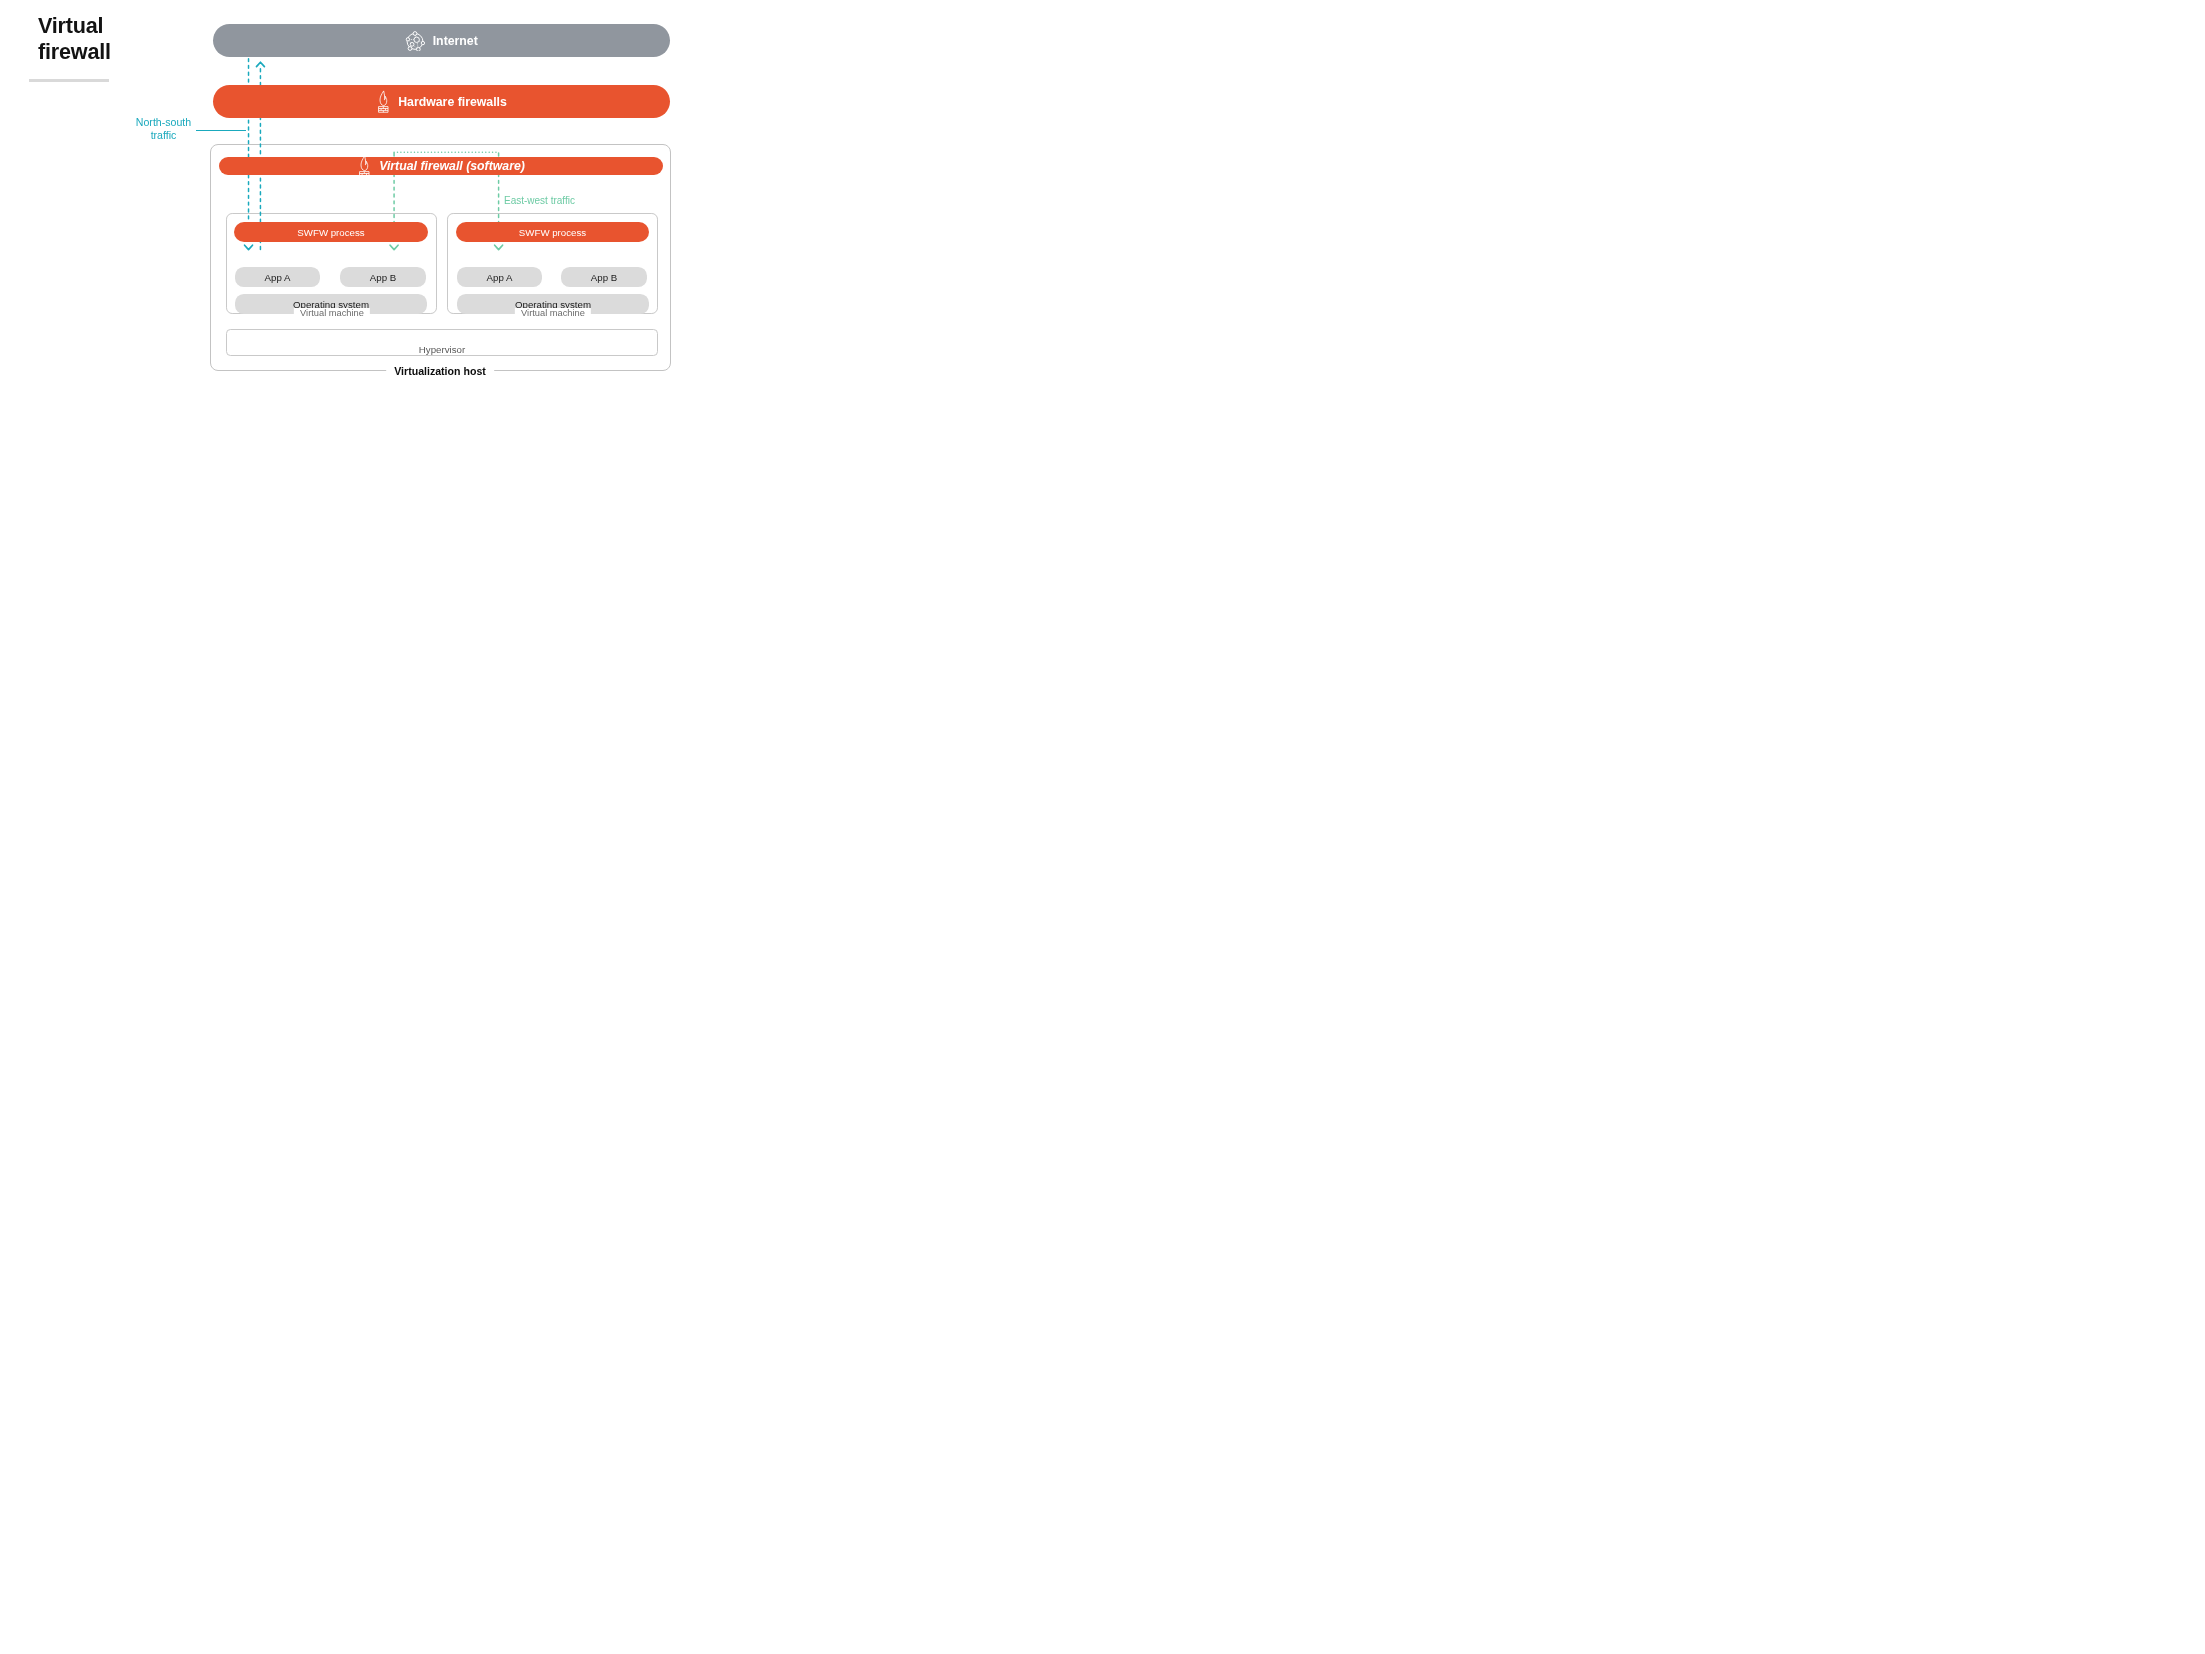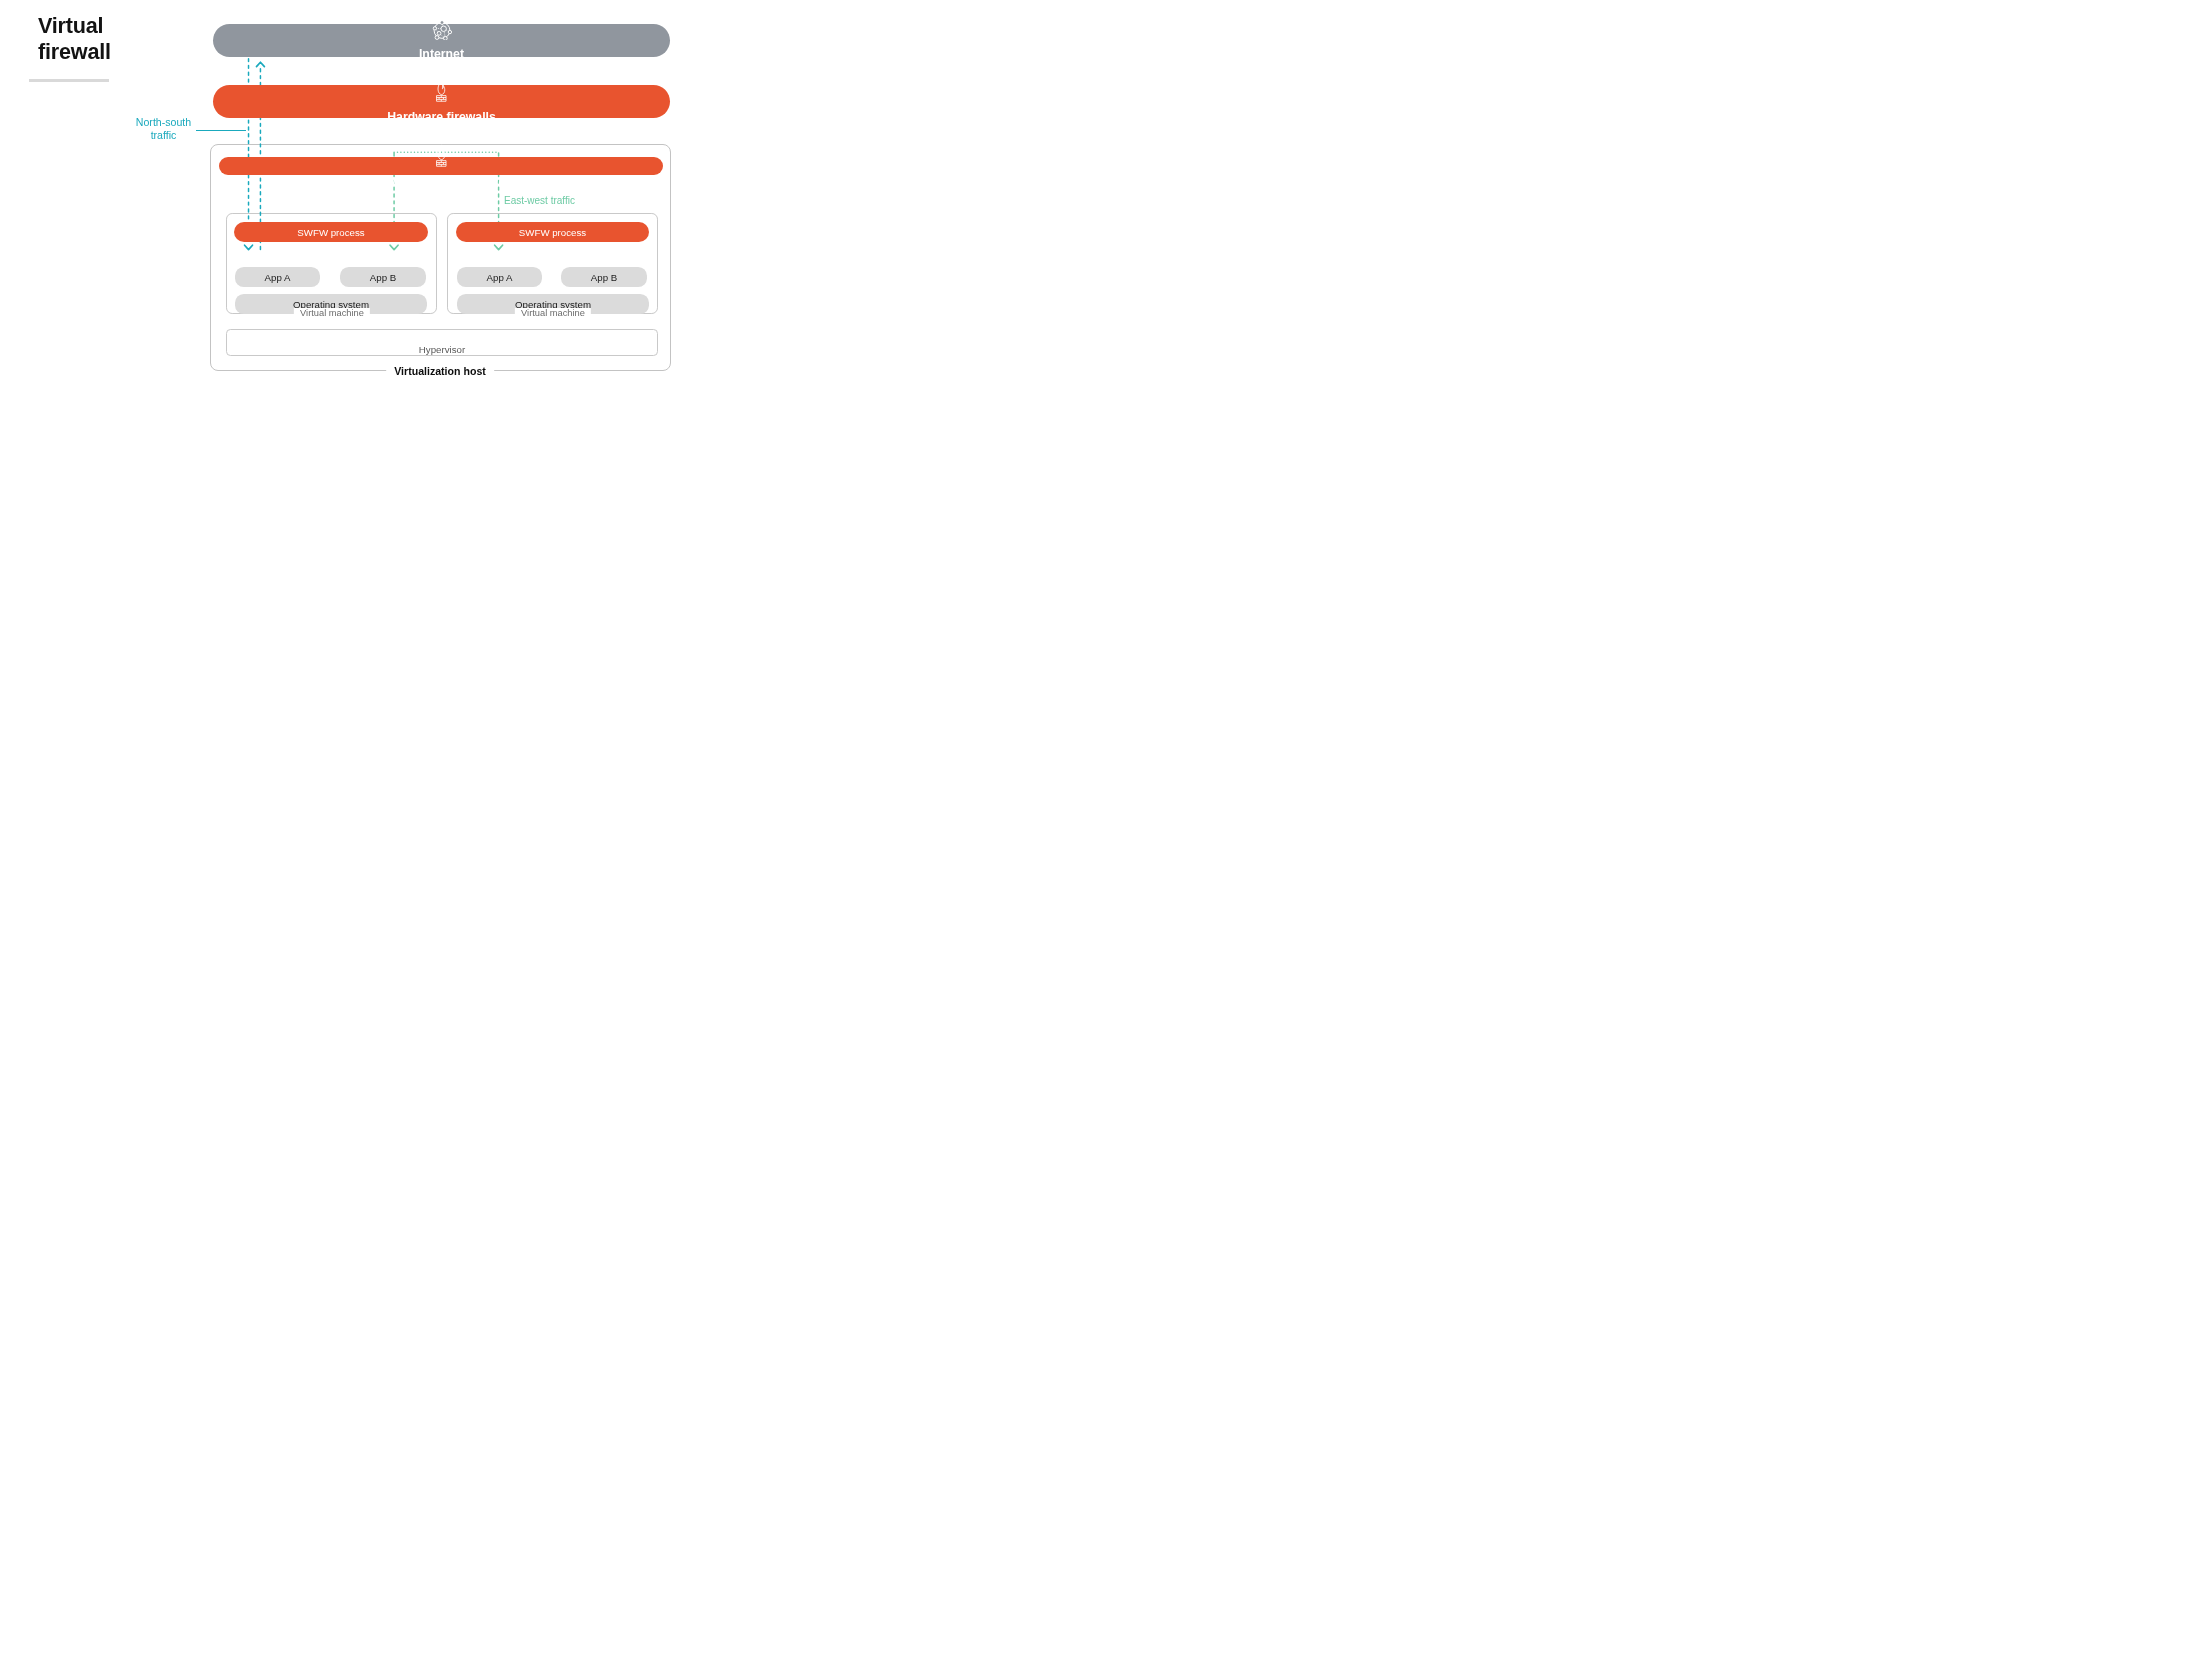--- a/index.html
+++ b/index.html
@@ -16,21 +16,21 @@
   body{font-family:"Liberation Sans", sans-serif;}
   .stage{position:relative;width:692px;height:389px;background:#ffffff;overflow:hidden;}
 
   
   .title{position:absolute;left:38px;top:13.2px;font-size:21.6px;font-weight:bold;
          color:var(--ink);line-height:1.2;letter-spacing:-0.2px;}
   .title-rule{position:absolute;left:29px;top:79px;width:80px;height:2.6px;background:#D9D9D9;}
 
   
   .bar{position:absolute;display:flex;align-items:center;justify-content:center;gap:7.5px;
-       color:#fff;font-weight:bold;font-size:12.3px;z-index:3;flex-direction:column;}
+       color:#fff;font-weight:bold;font-size:12.3px;z-index:3;}
   .bar-internet{left:213px;top:24px;width:457px;height:33px;border-radius:17px;background:var(--graybar);}
   .bar-hw{left:213px;top:85px;width:457px;height:33px;border-radius:17px;background:var(--orange);}
   .bar-vfw{left:219px;top:157px;width:444px;height:18px;border-radius:17.6px;background:var(--orange);font-style:italic;}
   .bar .icon{display:flex;align-items:center;justify-content:center;}
 
   
   .host-box{position:absolute;left:210px;top:144px;width:461px;height:227px;
             border:1.3px solid #C3C3C3;border-radius:8px;z-index:1;}
   .host-caption{position:absolute;left:440px;top:371px;transform:translate(-50%,-50%);
             background:#fff;padding:0 8px;font-weight:bold;font-size:10.6px;color:#0D0D0D;

